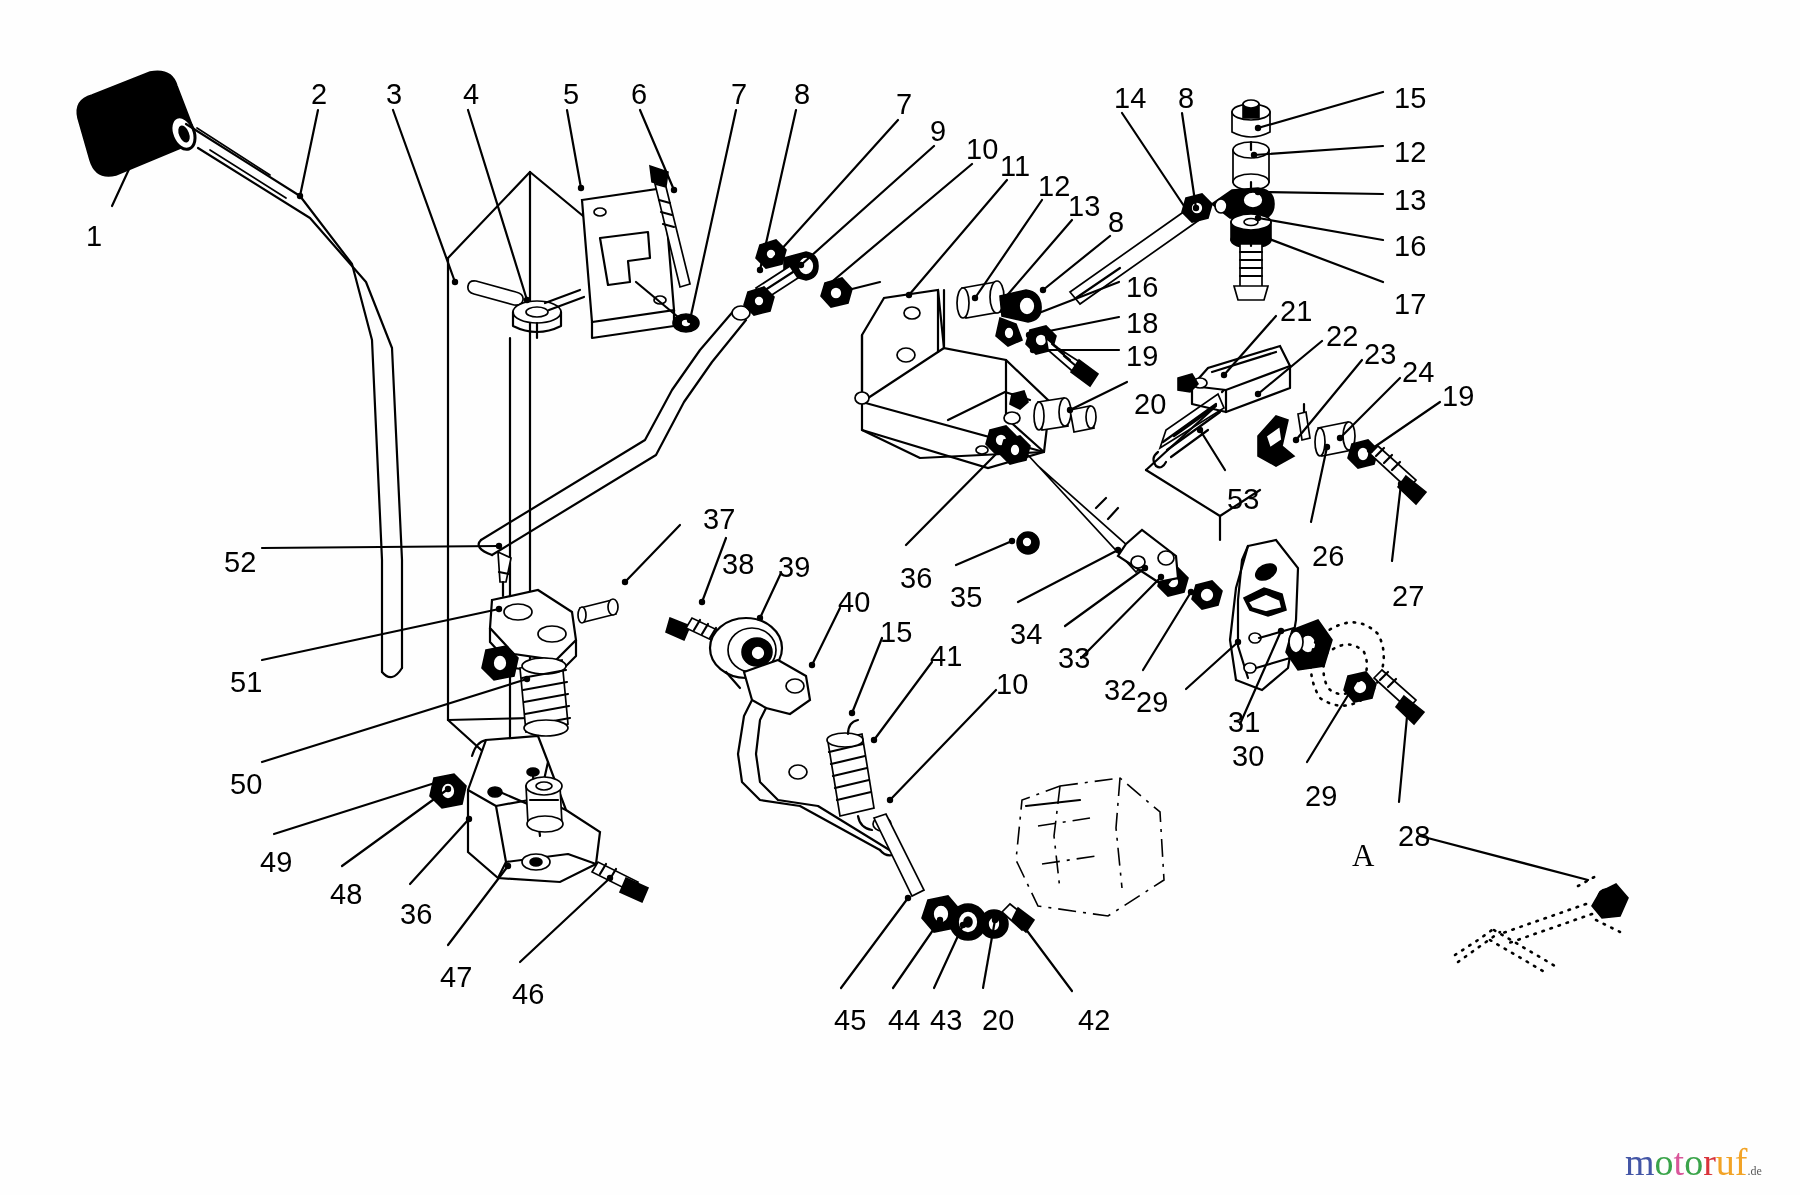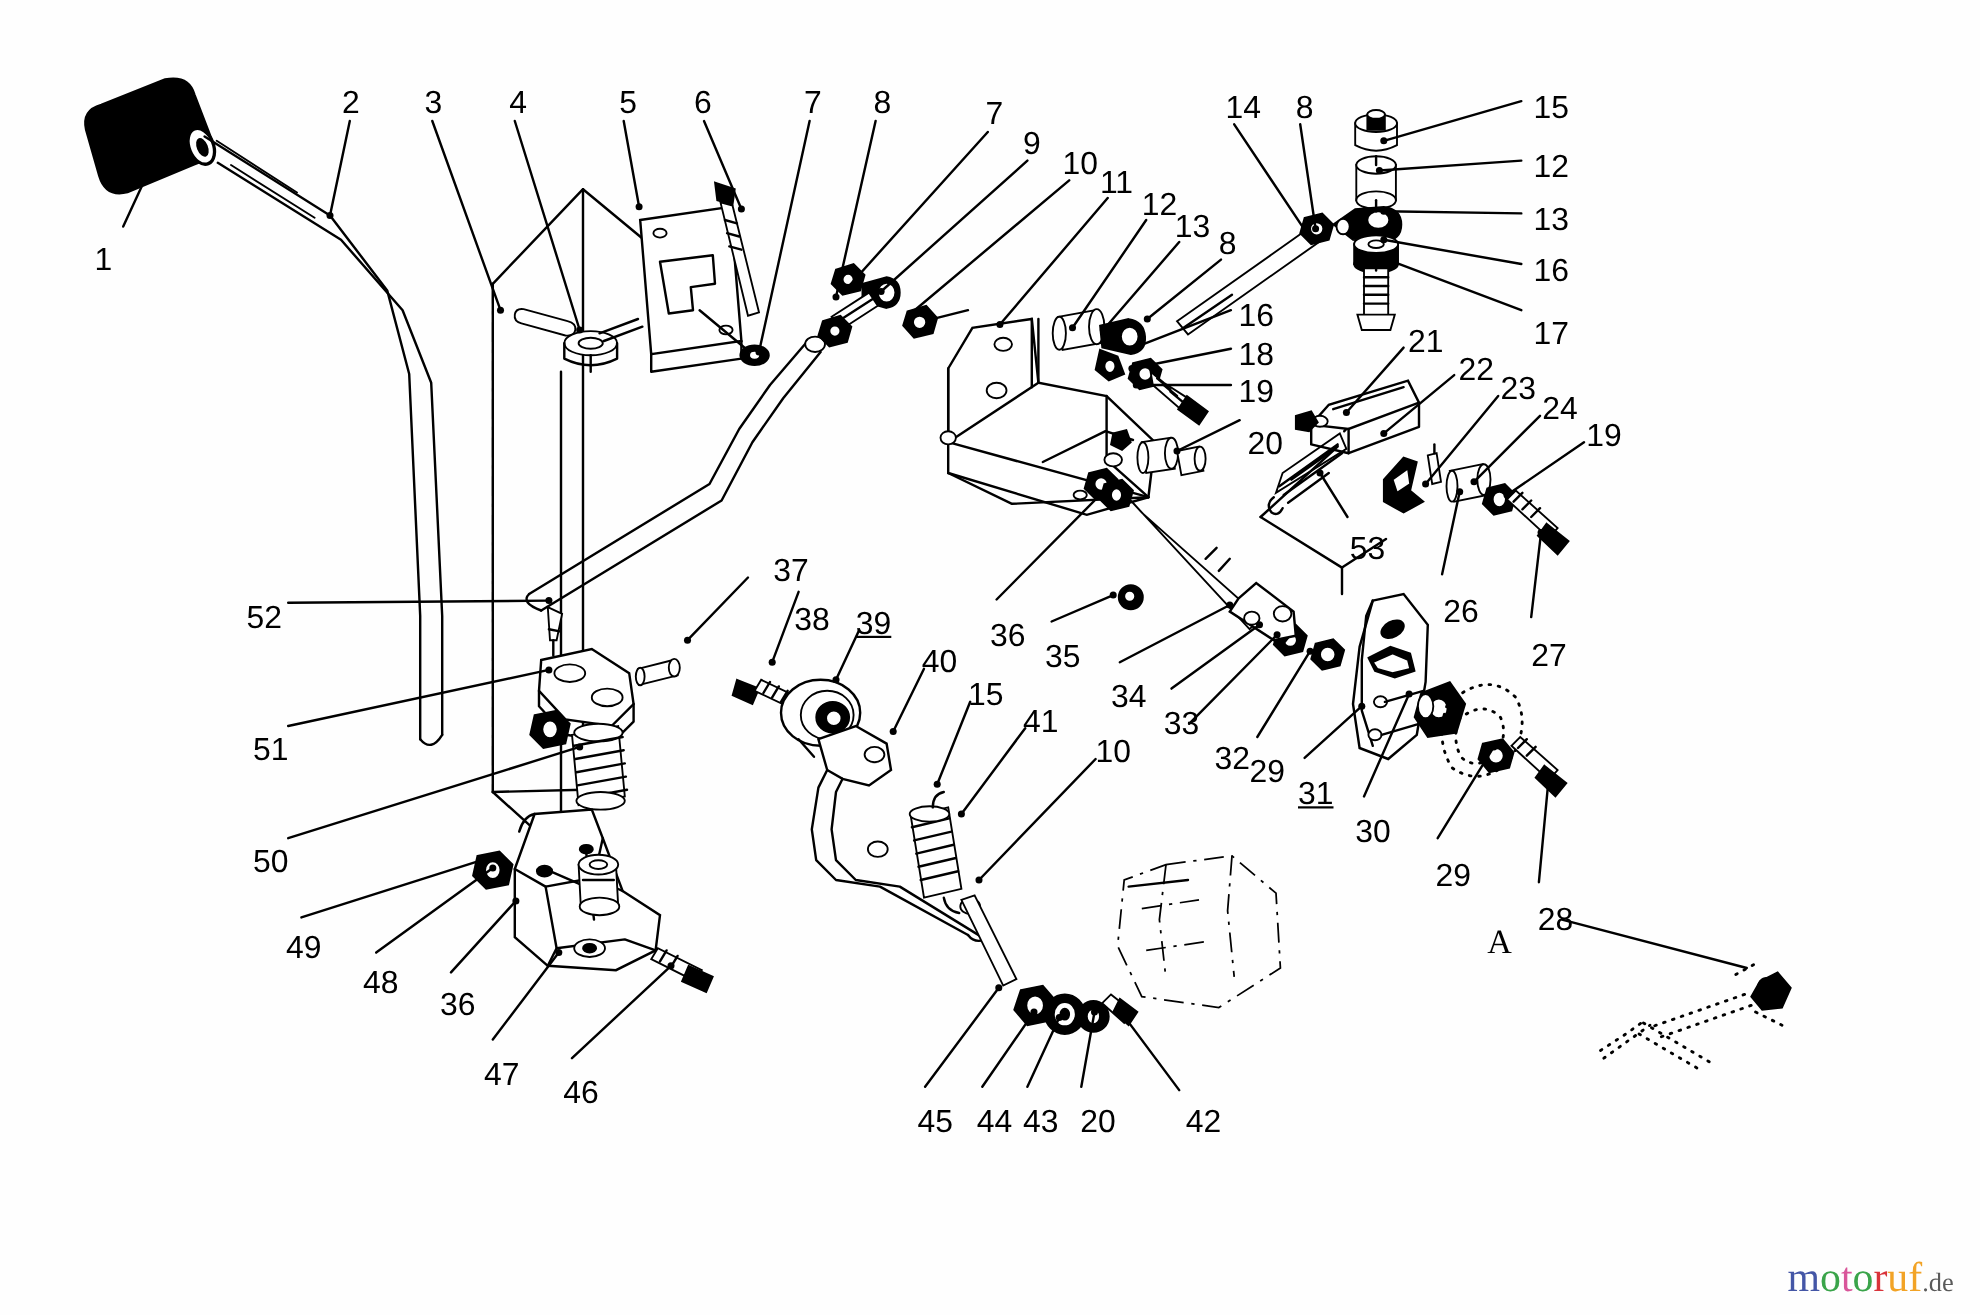--- a/index.html
+++ b/index.html
@@ -41,21 +41,21 @@
     position: absolute;
     left: 1625px;
     top: 1143px;
     font-family: "Liberation Serif", serif;
     font-size: 38px;
     line-height: 1;
     white-space: nowrap;
     font-weight: 400;
   }
   #watermark .suffix {
-    font-size: 24px;
+    font-size: 12px;
     color: #5a5a5a;
     vertical-align: baseline;
   }
 </style>
 </head>
 <body>
 
 <div id="page">
 
   <svg id="diagram-svg" viewBox="0 0 1800 1195">
@@ -641,31 +641,31 @@
       <div class="callout" style="left: 1280px; top: 297px;">21</div>
       <div class="callout" style="left: 1326px; top: 322px;">22</div>
       <div class="callout" style="left: 1364px; top: 340px;">23</div>
       <div class="callout" style="left: 1402px; top: 358px;">24</div>
       <div class="callout" style="left: 1442px; top: 382px;">19</div>
       <div class="callout" style="left: 1312px; top: 542px;">26</div>
       <div class="callout" style="left: 1392px; top: 582px;">27</div>
       <div class="callout" style="left: 1398px; top: 822px;">28</div>
       <div class="callout" style="left: 1305px; top: 782px;">29</div>
       <div class="callout" style="left: 1232px; top: 742px;">30</div>
-      <div class="callout" style="left: 1180px; top: 708px; text-decoration: underline;">31</div>
+      <div class="callout" style="left: 1228px; top: 708px;">31</div>
       <div class="callout" style="left: 1136px; top: 688px;">29</div>
       <div class="callout" style="left: 1074px; top: 676px; margin-left: 30px;">32</div>
       <div class="callout" style="left: 1058px; top: 644px;">33</div>
       <div class="callout" style="left: 1010px; top: 620px;">34</div>
       <div class="callout" style="left: 950px; top: 583px;">35</div>
       <div class="callout" style="left: 900px; top: 564px;">36</div>
       <div class="callout" style="left: 1227px; top: 485px;">53</div>
       <div class="callout" style="left: 703px; top: 505px;">37</div>
       <div class="callout" style="left: 722px; top: 518px; margin-top: 32px;">38</div>
-      <div class="callout" style="left: 778px; top: 553px; text-decoration: underline;">39</div>
+      <div class="callout" style="left: 778px; top: 553px;">39</div>
       <div class="callout" style="left: 838px; top: 588px;">40</div>
       <div class="callout" style="left: 880px; top: 618px;">15</div>
       <div class="callout" style="left: 930px; top: 642px;">41</div>
       <div class="callout" style="left: 996px; top: 670px;">10</div>
       <div class="callout" style="left: 1078px; top: 1006px;">42</div>
       <div class="callout" style="left: 982px; top: 1006px;">20</div>
       <div class="callout" style="left: 930px; top: 1006px;">43</div>
       <div class="callout" style="left: 888px; top: 1006px;">44</div>
       <div class="callout" style="left: 834px; top: 1006px;">45</div>
       <div class="callout" style="left: 512px; top: 980px;">46</div>

